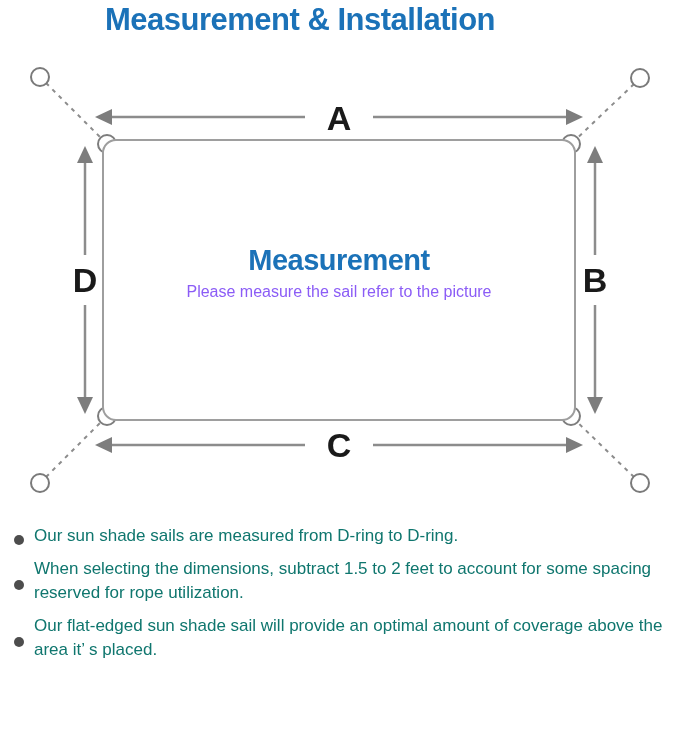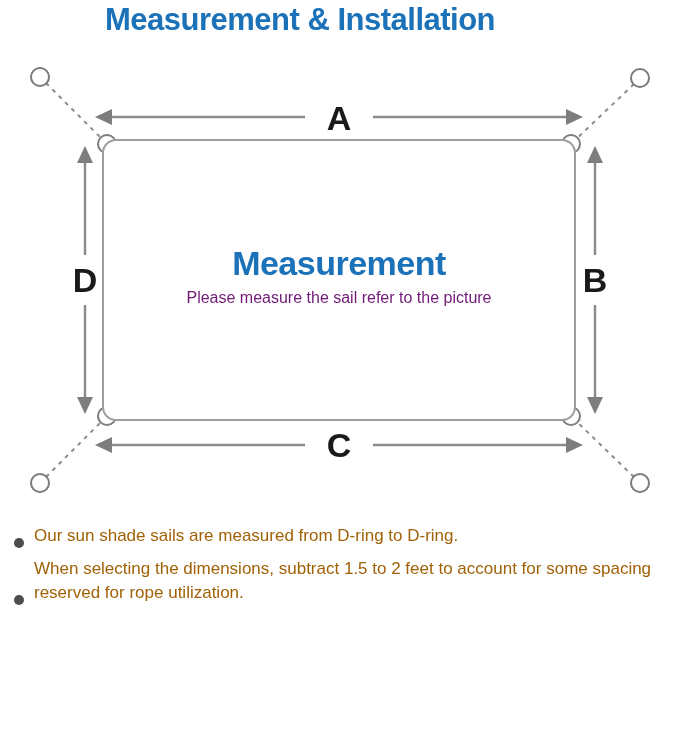--- a/index.html
+++ b/index.html
@@ -30,41 +30,41 @@
   .diagram-wrap svg { display: block; }
 
   .center-text {
     position: absolute;
     top: 194px; left: 103px; width: 472px;
     text-align: center;
     color: #1b72b8;
     pointer-events: none;
   }
   .center-text .ct-title {
-    font-size: 34px;
+    font-size: 29px;
     font-weight: bold;
     letter-spacing: -0.5px;
   }
   .center-text .ct-sub {
     margin-top: 6px;
     font-size: 16px;
-    color: #701a75;
+    color: #8b5cf6;
   }
 
   .notes {
     position: absolute;
     top: 524px; left: 10px; right: 6px;
     list-style: none;
     margin: 0; padding: 0;
   }
   .note-item {
     display: flex;
-    align-items: flex-end;
+    align-items: center;
     margin-bottom: 9px;
-    color: #a16207;
+    color: #0f766e;
     font-size: 17px;
     line-height: 24px;
   }
   .bullet-dot {
     flex: 0 0 auto;
     width: 10px; height: 10px;
     margin: 7px 10px 0 4px;
     border-radius: 50%;
     background: #4d4d4d;
   }
@@ -147,13 +147,17 @@
 
 <ul class="notes">
   <li class="note-item">
     <span class="bullet-dot"></span>
     <span class="note-text">Our sun shade sails are measured from D-ring to D-ring.</span>
   </li>
   <li class="note-item">
     <span class="bullet-dot"></span>
     <span class="note-text">When selecting the dimensions, subtract 1.5 to 2 feet to account for some spacing reserved for rope utilization.</span>
   </li>
+  <li class="note-item">
+    <span class="bullet-dot"></span>
+    <span class="note-text">Our flat-edged sun shade sail will provide an optimal amount of coverage above the area it’ s placed.</span>
+  </li>
 </ul>
 
 </body></html>

